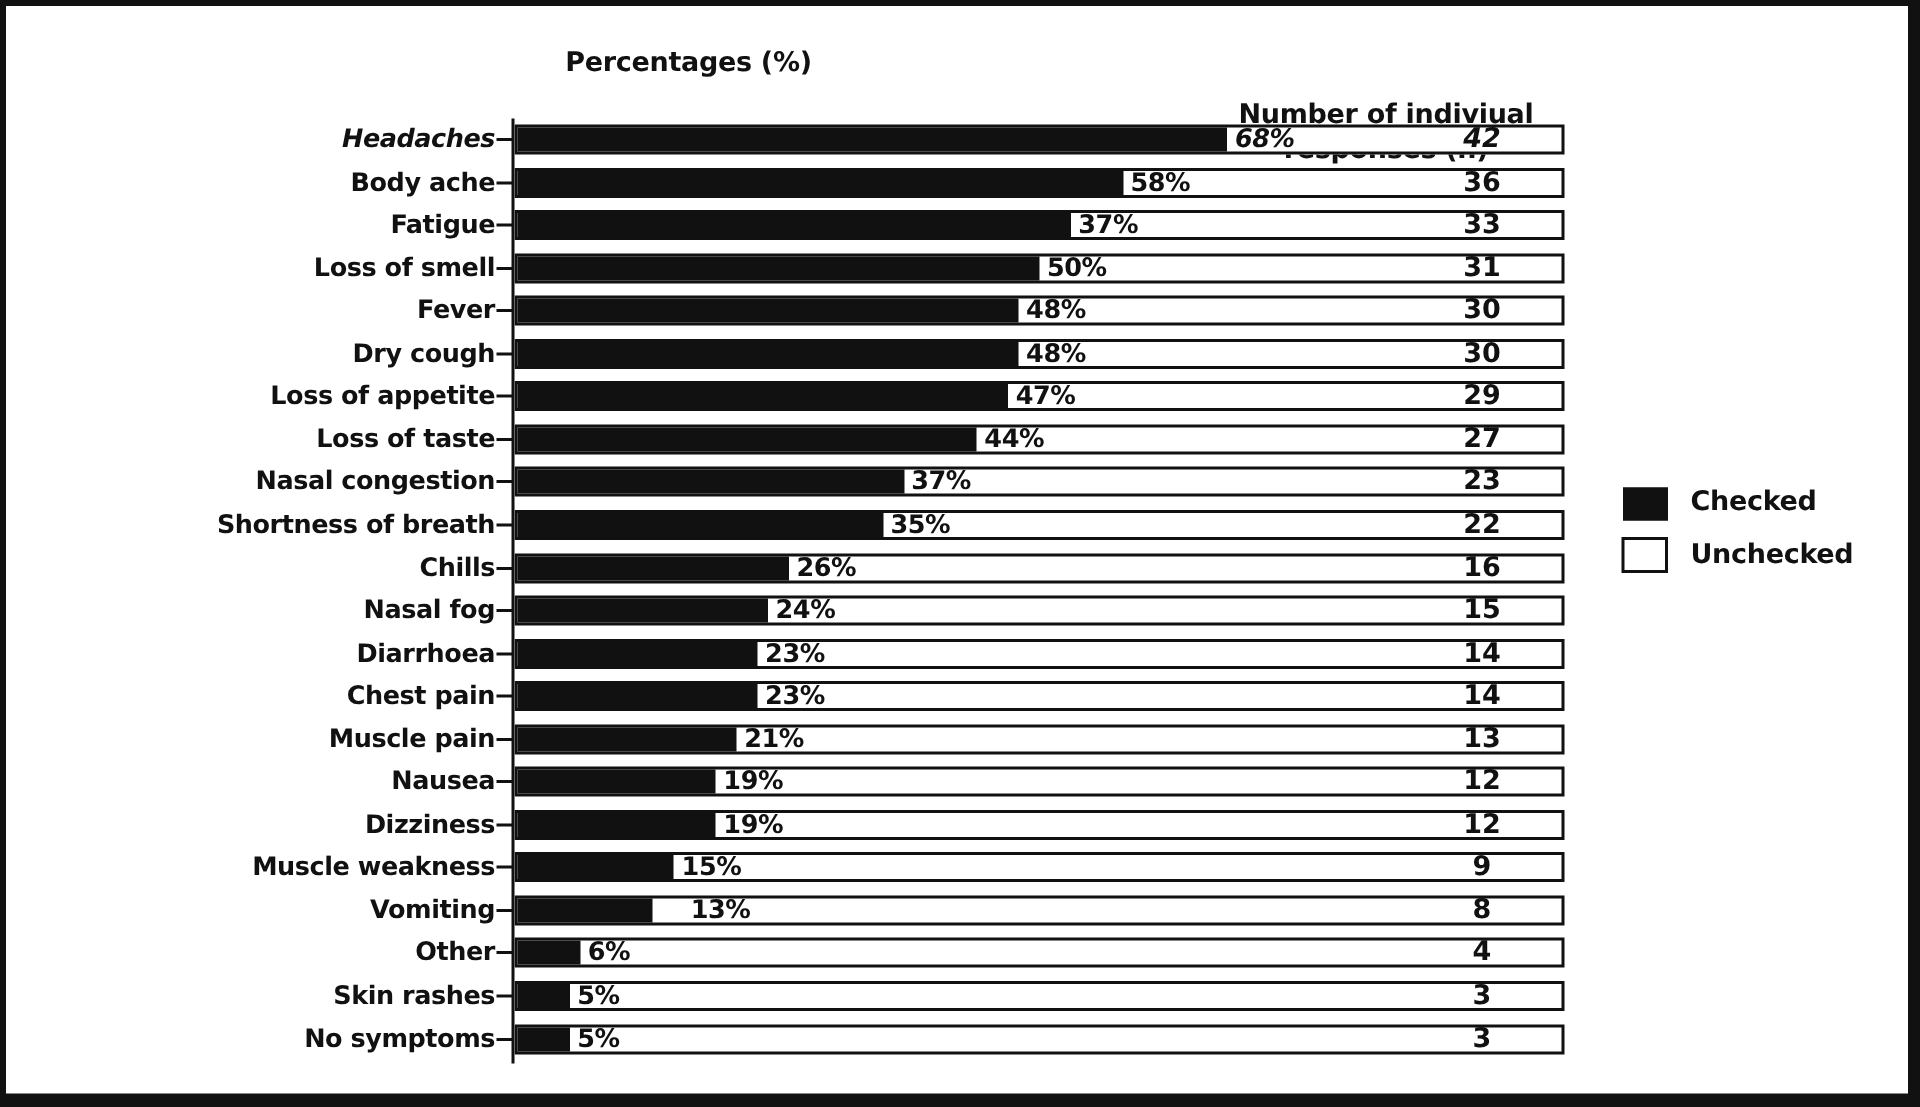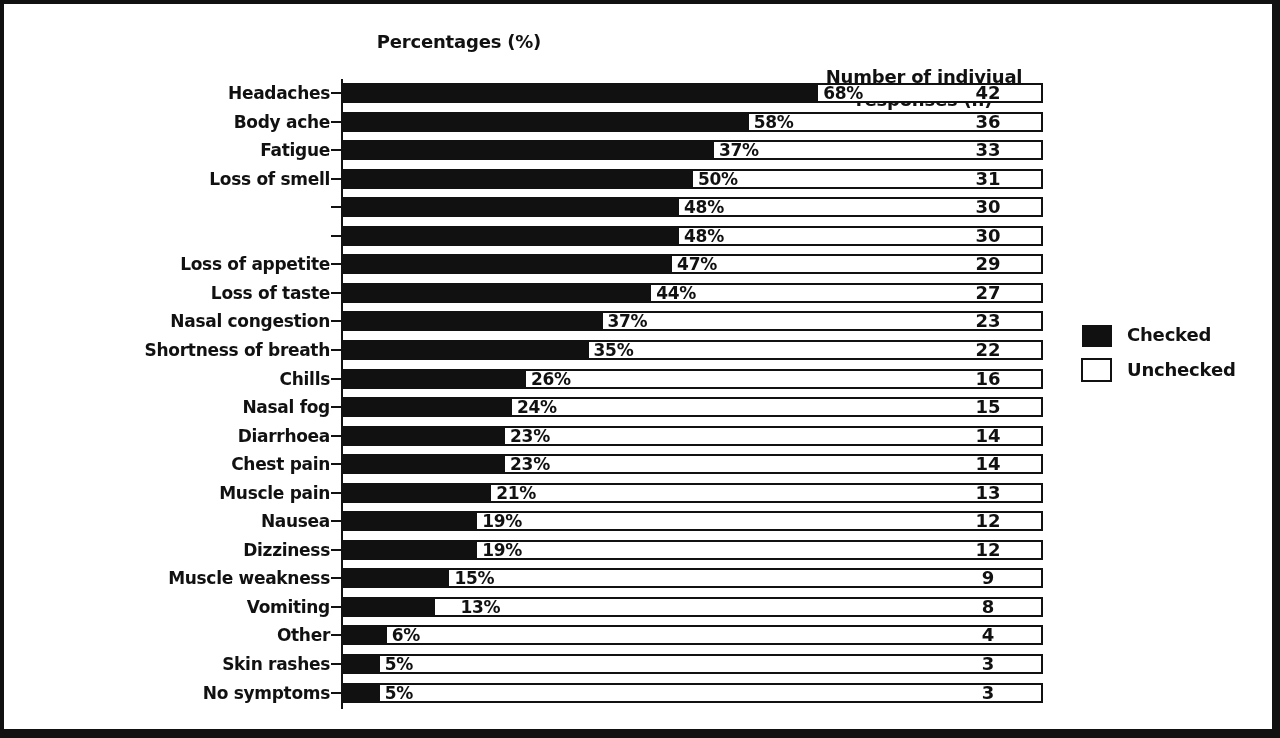--- a/index.html
+++ b/index.html
@@ -54,21 +54,21 @@
   <div class="title-left">Percentages (%)</div>
 
   <div class="title-right">
     <span>Number of indiviual</span><br>
     <span>responses (n)</span>
   </div>
 
   <div class="axis"></div>
 
   <div id="plot-area">
-      <div class="row" style="top: 83px;">
+      <div class="row" style="top: 83px; font-style: italic;">
         <div class="cat">Headaches</div>
         <div class="tick"></div>
         <div class="track" style="background: rgb(255, 255, 255);">
           <div class="fill" style="width: 68%; background: rgb(17, 17, 17);"></div>
         </div>
         <div class="pct" style="left: 823.28px;">68%</div>
         <div class="count">42</div>
       </div>
       <div class="row" style="top: 111.55px;">
         <div class="cat">Body ache</div>
@@ -91,28 +91,30 @@
       <div class="row" style="top: 168.65px;">
         <div class="cat">Loss of smell</div>
         <div class="tick"></div>
         <div class="track" style="background: rgb(255, 255, 255);">
           <div class="fill" style="width: 50%; background: rgb(17, 17, 17);"></div>
         </div>
         <div class="pct" style="left: 698px;">50%</div>
         <div class="count">31</div>
       </div>
       <div class="row" style="top: 197.2px;">
+        <div class="cat">Fever</div>
         <div class="tick"></div>
         <div class="track" style="background: rgb(255, 255, 255);">
           <div class="fill" style="width: 48%; background: rgb(17, 17, 17);"></div>
         </div>
         <div class="pct" style="left: 684.08px;">48%</div>
         <div class="count">30</div>
       </div>
       <div class="row" style="top: 225.75px;">
+        <div class="cat">Dry cough</div>
         <div class="tick"></div>
         <div class="track" style="background: rgb(255, 255, 255);">
           <div class="fill" style="width: 48%; background: rgb(17, 17, 17);"></div>
         </div>
         <div class="pct" style="left: 684.08px;">48%</div>
         <div class="count">30</div>
       </div>
       <div class="row" style="top: 254.3px;">
         <div class="cat">Loss of appetite</div>
         <div class="tick"></div>

